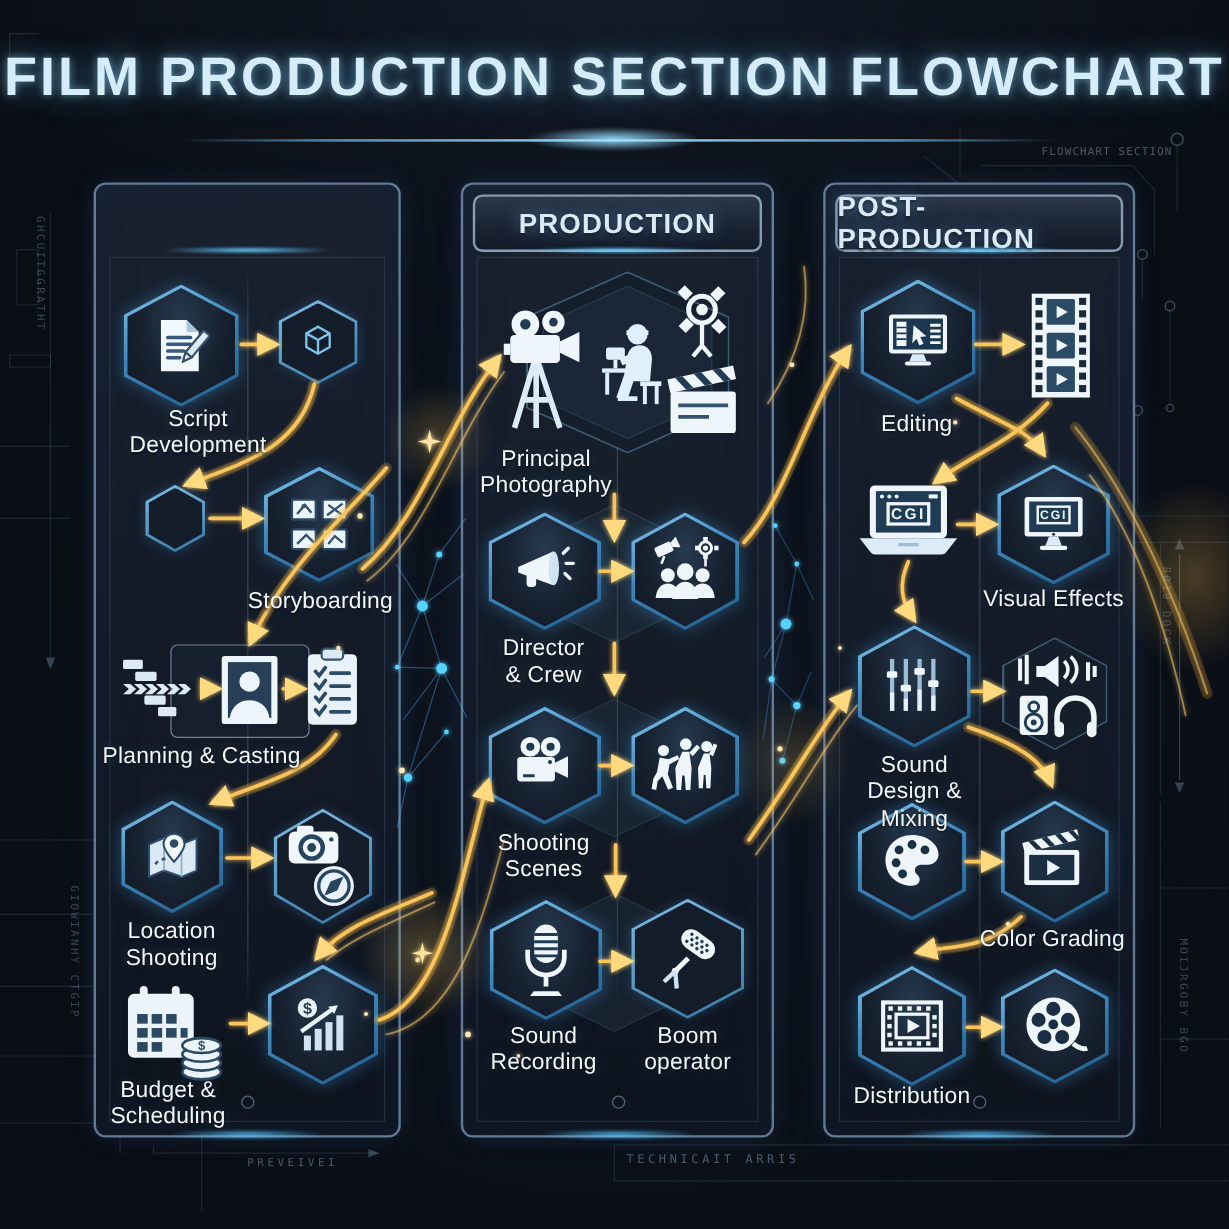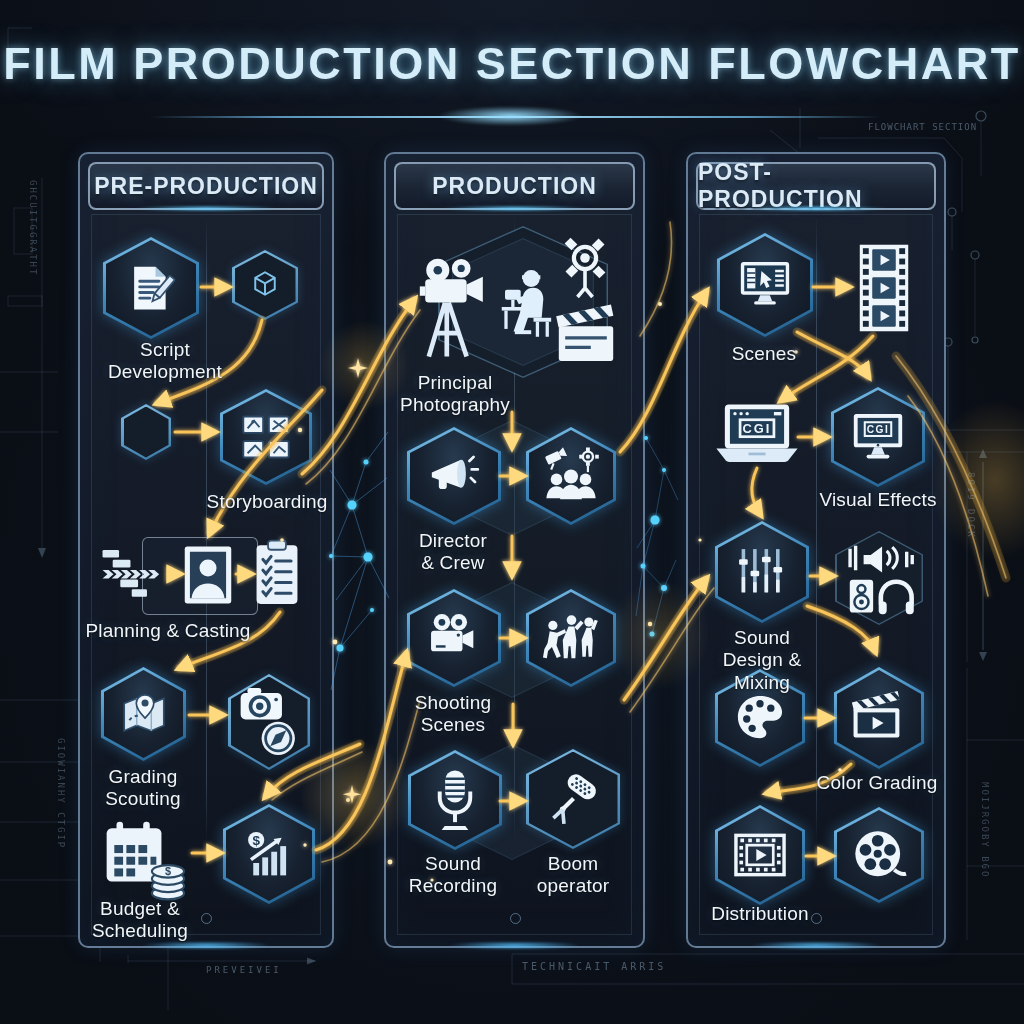--- a/index.html
+++ b/index.html
@@ -101,23 +101,20 @@
     </g>
     <path d="M983 462V650" stroke="rgba(150,185,215,.3)" stroke-width="1"></path>
   </svg>
 
   <div class="title">FILM PRODUCTION SECTION FLOWCHART</div>
   <div class="title-line"></div>
   <div class="title-flare"></div>
   <div class="dtext" style="left:868px;top:122px;font-size:9px;letter-spacing:1px">FLOWCHART SECTION</div>
 
   <div class="panel" id="col1" style="left:78px;width:252px">
-    <div class="panel-header">
-        <span>PRE-PRODUCTION</span>
-      </div>
     <div class="hflare"></div>
     <div class="panel-inner"></div>
     <div class="vdivider"></div>
     <div class="divider-node"></div>
     <div class="bflare"></div>
   </div>
   <div class="panel" id="col3" style="left:686px;width:256px">
     <div class="panel-header">
         <span>POST-PRODUCTION</span>
       </div>
@@ -773,30 +770,30 @@
         <circle cx="840" cy="770" r="1.8"></circle>
         <circle cx="432" cy="880" r="1.6"></circle>
       <path d="M358 358l2 8 8 2-8 2-2 8-2-8-8-2 8-2z"></path>
       <path d="M352 785l1.8 7.5 7.5 1.8-7.5 1.8-1.8 7.5-1.8-7.5-7.5-1.8 7.5-1.8z"></path>
     </g>
   </svg>
 
   <div class="nl" style="left:95px;top:339px;width:140px">Script Development</div>
   <div class="nl nowrap" style="left:192px;top:491px;width:150px">Storyboarding</div>
   <div class="nl nowrap" style="left:78px;top:620px;width:180px">Planning &amp; Casting</div>
-  <div class="nl" style="left:88px;top:766px;width:110px">Grading Scouting</div>
+  <div class="nl" style="left:88px;top:766px;width:110px">Location Shooting</div>
   <div class="nl" style="left:385px;top:372px;width:140px">Principal Photography</div>
 
   <div class="nl" style="left:80px;top:898px;width:120px">Budget &amp; Scheduling</div>
   <div class="nl" style="left:411px;top:530px;width:84px">Director &amp; Crew</div>
   <div class="nl" style="left:408px;top:692px;width:90px">Shooting Scenes</div>
   <div class="nl" style="left:408px;top:853px;width:90px">Sound Recording</div>
   <div class="nl" style="left:528px;top:853px;width:90px">Boom operator</div>
 
-  <div class="nl nowrap" style="left:714px;top:343px;width:100px">Scenes</div>
+  <div class="nl nowrap" style="left:714px;top:343px;width:100px">Editing</div>
   <div class="nl nowrap" style="left:813px;top:489px;width:130px">Visual Effects</div>
   <div class="nl" style="left:702px;top:627px;width:120px">Sound Design &amp; Mixing</div>
   <div class="nl nowrap" style="left:807px;top:772px;width:140px">Color Grading</div>
   <div class="nl nowrap" style="left:700px;top:903px;width:120px">Distribution</div>
 
   <div class="dtext" style="left:206px;top:965px;font-size:9px">PREVEIVEI</div>
   <div class="dtext" style="left:522px;top:961px">TECHNICAIT ARRIS</div>
   <div class="vtext" style="left:28px;top:180px">GHCUITGGRATHT</div>
   <div class="vtext" style="left:56px;top:738px">GIOWIANHY CTGIP</div>
   <div class="vtext" style="left:966px;top:472px">8019 DOCK</div>

